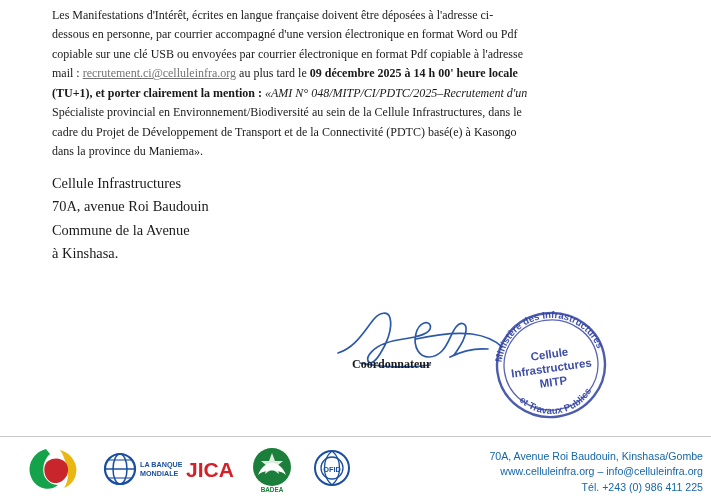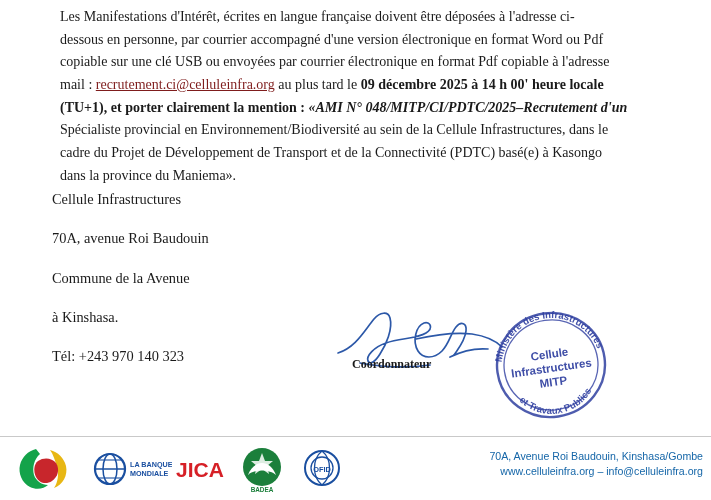--- a/index.html
+++ b/index.html
@@ -20,50 +20,49 @@
     width: 711px;
     height: 500px;
   }
 
   
   .para {
     position: absolute;
     left: 52px;
     top: 6px;
     width: 605px;
-    font-size: 14px;
+    font-size: 12px;
     line-height: 1.62;
     text-align: justify;
-    margin-left: 8px;
   }
   .para .ln {
     display: block;
     white-space: nowrap;
   }
   .lnj {
     display: flex;
     justify-content: space-between;
   }
   .b { font-weight: bold; }
   .i { }
-  .bi { font-weight: bold; font-style: italic; }
+  .bi { font-weight: normal; font-style: italic; }
   .mail {
     text-decoration: underline;
-    color: #7f1d1d;
+    color: #737373;
   }
 
   
   .addr {
     position: absolute;
     left: 52px;
     top: 172px;
     font-size: 14.4px;
     line-height: 1.62;
   }
-  .addr div { white-space: nowrap; margin-top: 16px; }
+  .addr div { white-space: nowrap; }
 
   
   .sig-name {
     position: absolute;
     left: 320px;
     top: 301px;
     font-size: 14.2px;
     font-weight: bold;
     letter-spacing: .1px;
     white-space: nowrap;
@@ -98,21 +97,21 @@
   .footer-rule {
     position: absolute;
     left: 0;
     top: 436px;
     width: 711px;
     height: 1px;
     background: #c9c9c9;
   }
   .logos {
     position: absolute;
-    left: 6px;
+    left: 16px;
     top: 443px;
     width: 440px;
     height: 54px;
   }
   .contact {
     position: absolute;
     right: 8px;
     top: 449px;
     width: 268px;
     text-align: right;
@@ -158,21 +157,20 @@
     <span class="ln i">
       <span>dans la province du Maniema».</span>
     </span>
   </div>
 
   <div class="addr">
     <div>Cellule Infrastructures</div>
     <div>70A, avenue Roi Baudouin</div>
     <div>Commune de la Avenue</div>
     <div>à Kinshasa.</div>
-    <div>Tél: +243 970 140 323</div>
   </div>
 
 
   <svg class="scribble" viewBox="0 0 215 72">
     <g fill="none" stroke="#2c58a8" stroke-width="1.7" stroke-linecap="round">
       <path d="M8 48 C 26 42, 34 26, 44 14 C 50 7, 58 6, 60 13 C 63 24, 56 40, 50 49 C 45 57, 40 60, 38 56 C 36 51, 44 42, 56 38 C 70 33, 86 34, 96 28 C 104 23, 100 16, 94 18 C 86 21, 82 36, 88 46 C 93 54, 104 54, 112 46 C 119 39, 121 28, 126 22 C 131 16, 137 18, 136 26 C 135 36, 128 44, 124 50"></path>
       <path d="M86 34 C 104 30, 124 27, 142 29 C 156 31, 166 36, 172 42"></path>
       <path d="M120 52 C 132 46, 146 43, 158 44"></path>
       <path d="M30 58 C 52 62, 78 63, 100 60"></path>
     </g>
@@ -238,15 +236,16 @@
       <circle cx="28" cy="21" r="17" fill="none" stroke="#1a4fa0" stroke-width="2"></circle>
       <circle cx="28" cy="21" r="11" fill="none" stroke="#1a4fa0" stroke-width="1.3"></circle>
       <path d="M28 4 C 38 12, 38 30, 28 38 C 18 30, 18 12, 28 4 Z" fill="none" stroke="#1a4fa0" stroke-width="1.3"></path>
       <text x="28" y="25" text-anchor="middle" font-family="Liberation Sans, sans-serif" font-size="7.4" font-weight="bold" fill="#1a4fa0">OFID</text>
     </svg>
   </div>
 
   <div class="contact">
     <div>70A, Avenue Roi Baudouin, Kinshasa/Gombe</div>
     <div>www.celluleinfra.org – info@celluleinfra.org</div>
+    <div>Tél. +243 (0) 986 411 225</div>
   </div>
 
 </div>
 
 </body></html>

